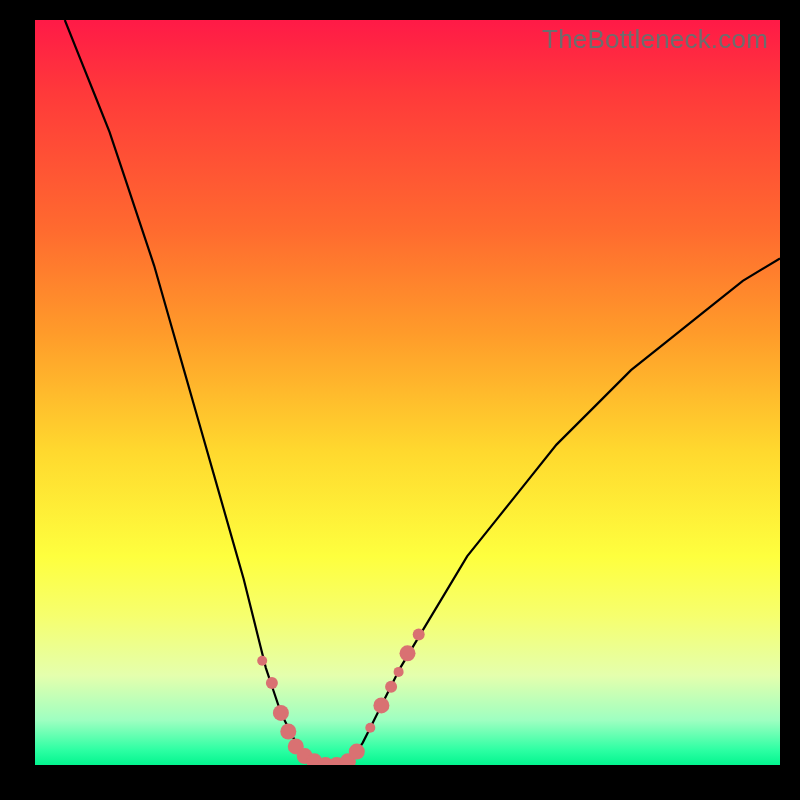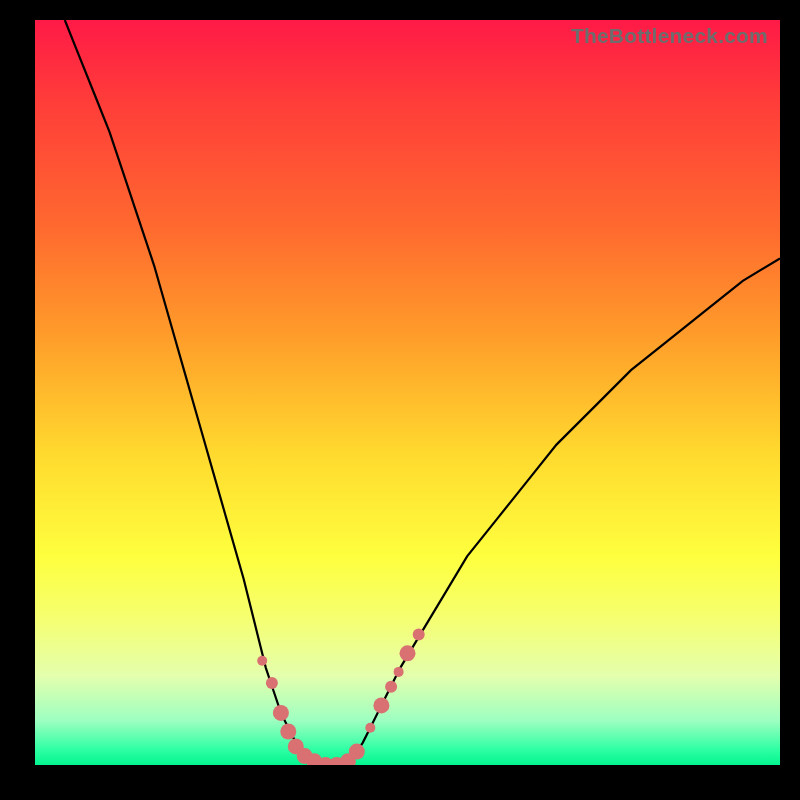--- a/index.html
+++ b/index.html
@@ -35,22 +35,22 @@
       #9effc1 94%,
       #2dffa3 98%,
       #03f58f 100%
     );
   }
   .watermark {
     position: absolute;
     top: 4px;
     right: 12px;
     color: #6d6d6d;
-    font-size: 21px;
-    font-weight: 700;
+    font-size: 26px;
+    font-weight: 400;
     letter-spacing: 0.2px;
     z-index: 5;
   }
   svg.curve {
     position: absolute;
     left: 0;
     top: 0;
     width: 745px;
     height: 745px;
     z-index: 3;

